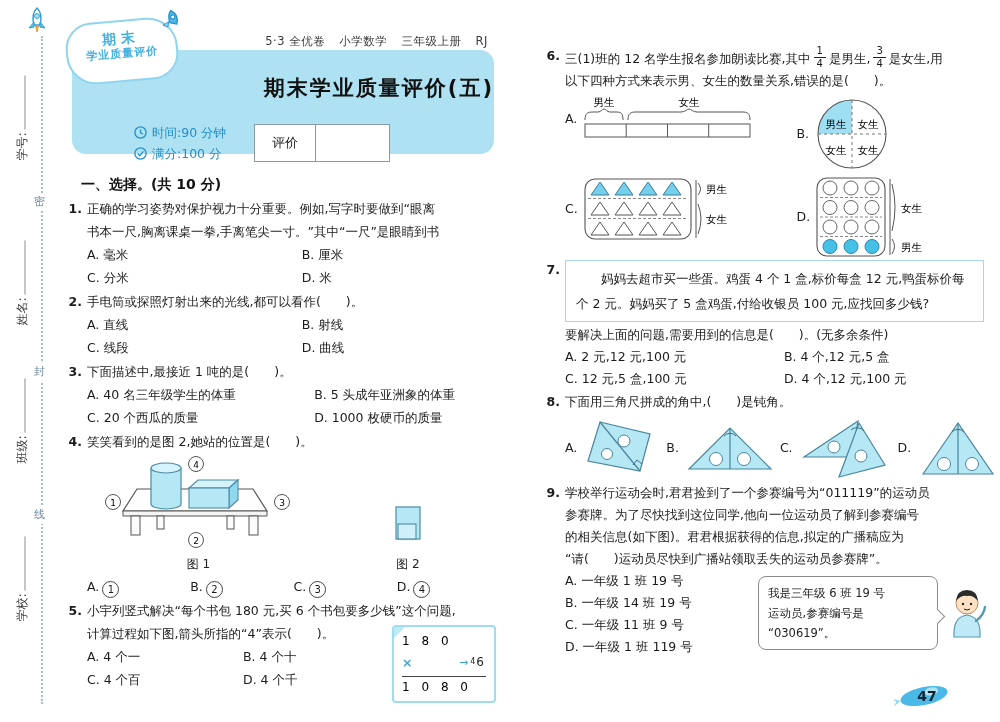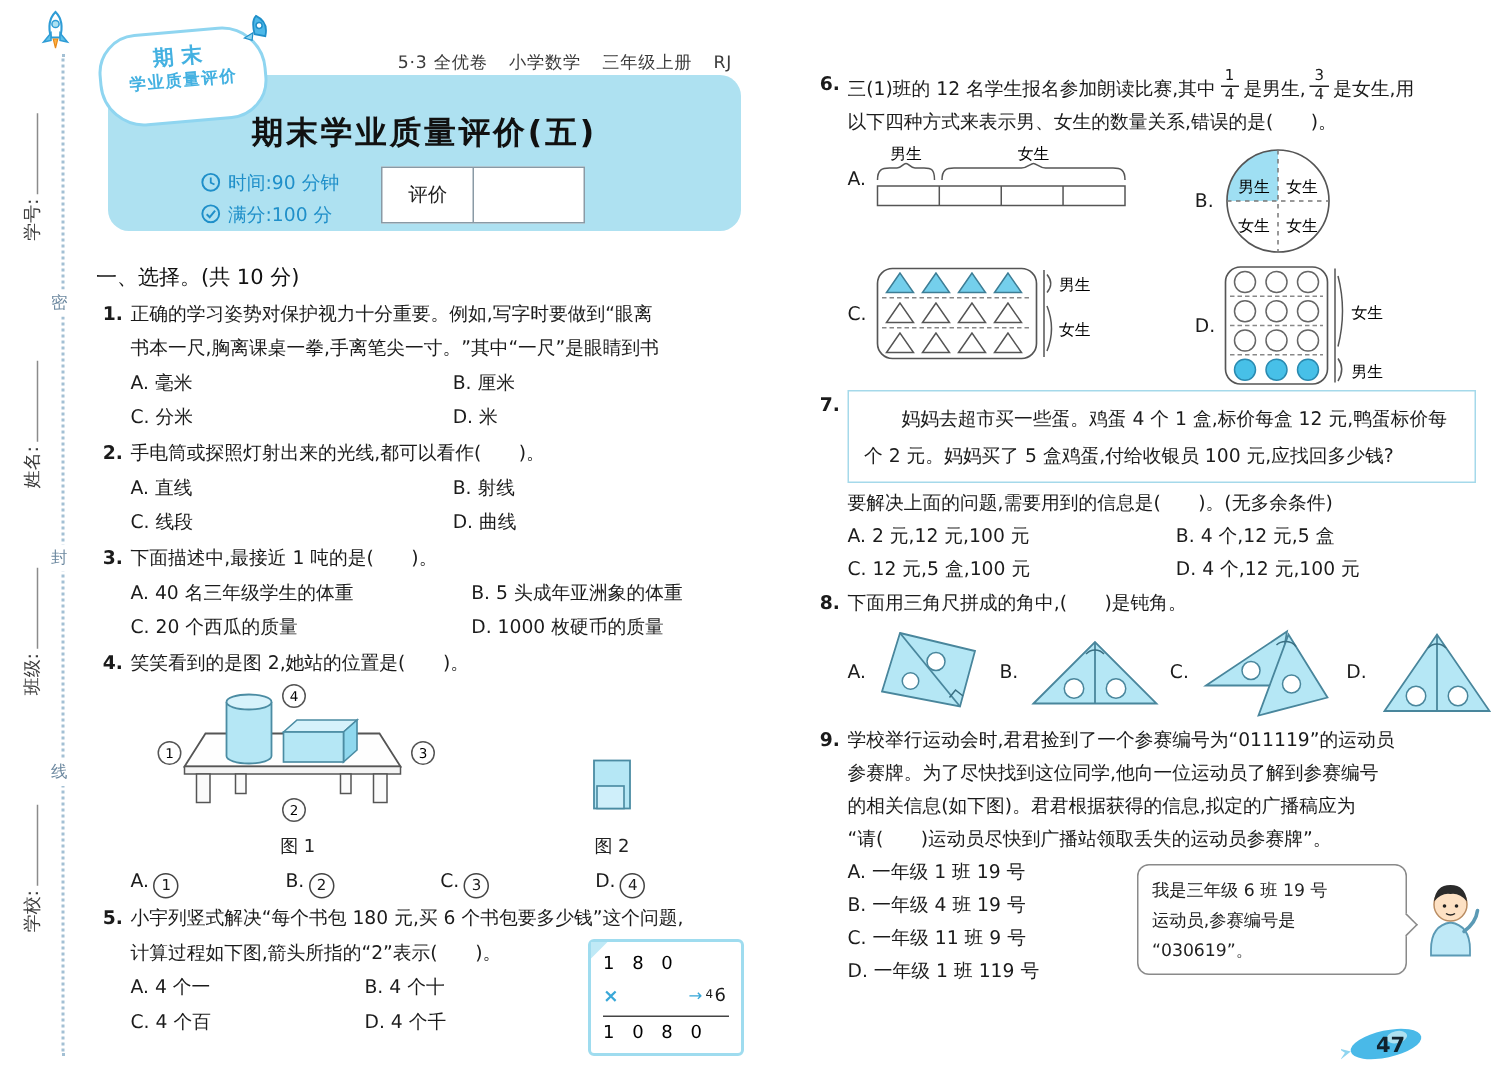--- a/index.html
+++ b/index.html
@@ -17,30 +17,30 @@
   .page.right{left:540px;width:446px}
   
   .banner{position:relative;margin:50px 6px 0 10px;height:104px;background:#aee1f1;border-radius:14px}
   .meta-line{position:absolute;top:-16px;right:6px;font-size:11.5px;font-weight:normal;color:#3c3c3c;letter-spacing:.5px}
   .meta-line span{margin-left:10px}
   .badge{position:absolute;left:-6px;top:-30px;width:112px;height:62px;background:#fff;border:2px solid #8fd5f0;
          border-radius:26px 30px 26px 30px;text-align:center;transform:rotate(-5deg);box-sizing:border-box;padding-top:8px}
   .badge .b1{color:#44b1e1;font-weight:bold;font-size:14px;letter-spacing:5px;line-height:16px}
   .badge .b2{color:#44b1e1;font-weight:bold;font-size:11px;letter-spacing:1px;line-height:15px}
   .badge-rocket{position:absolute;right:-10px;top:-10px}
-  .banner-title{text-align:center;padding-top:24px;font-size:21px;font-weight:bold;letter-spacing:2px;color:#111}
-  .info-row{display:flex;align-items:flex-start;margin-top:9px;padding-left:62px}
+  .banner-title{text-align:right;padding-top:24px;font-size:21px;font-weight:bold;letter-spacing:2px;color:#111}
+  .info-row{display:flex;align-items:center;margin-top:20px;padding-left:62px}
   .info-left{color:#1f8fc9;font-size:12.5px;line-height:21px}
   .info-left .irow{display:flex;align-items:center}
   .info-left svg{margin-right:5px}
   .eval-box{margin-left:28px;width:136px;height:38px;background:#fff;border:1px solid #8a9aa5;display:flex;box-sizing:border-box}
   .eval-c1{width:60px;border-right:1px solid #8a9aa5;display:flex;align-items:center;justify-content:center;font-size:13px;color:#222}
   .eval-c2{flex:1}
   
-  .sec-title{margin:22px 0 3px 2px;font-size:14px;font-weight:normal;color:#111}
+  .sec-title{margin:22px 0 3px 19px;font-size:14px;font-weight:bold;color:#111}
   .q{display:flex;margin-top:1px}
   .qnum{width:20px;min-width:20px;font-weight:bold;font-size:12.5px;line-height:23px;text-align:right;margin-right:5px}
   .qbody{flex:1;font-size:12.5px;line-height:23px}
   .page.right .qnum,.page.right .qbody{line-height:22px}
   .opts{display:flex}
   .o52{width:52%}.o55{width:55%}.o25{width:25%}.oflex{flex:1}
   .optlist div{line-height:22px}
   
   .fig-row{display:flex;align-items:flex-end;margin:2px 0 0 14px}
   .figblock{text-align:center}
@@ -246,21 +246,21 @@
           <div class="o25"><span>C.</span><span class="circ">3</span></div>
           <div class="o25"><span>D.</span><span class="circ">4</span></div>
         </div>
       </div>
     </div>
 
     <div class="q">
       <div class="qnum">5.</div>
       <div class="qbody q5wrap">
         <div>小宇列竖式解决“每个书包 180 元,买 6 个书包要多少钱”这个问题,</div>
-        <div>计算过程如下图,箭头所指的“2”表示(　　)。</div>
+        <div>计算过程如下图,箭头所指的“4”表示(　　)。</div>
         <div class="opts q5opts">
             <div class="o52">A. 4 个一</div>
             <div class="oflex">B. 4 个十</div>
           </div>
         <div class="opts q5opts">
             <div class="o52">C. 4 个百</div>
             <div class="oflex">D. 4 个千</div>
           </div>
         <div class="calc-card">
           <div class="fold"></div>
@@ -461,21 +461,21 @@
     <div class="q">
       <div class="qnum">9.</div>
       <div class="qbody">
         <div>学校举行运动会时,君君捡到了一个参赛编号为“011119”的运动员</div>
         <div>参赛牌。为了尽快找到这位同学,他向一位运动员了解到参赛编号</div>
         <div>的相关信息(如下图)。君君根据获得的信息,拟定的广播稿应为</div>
         <div>“请(　　)运动员尽快到广播站领取丢失的运动员参赛牌”。</div>
         <div class="q9wrap">
           <div class="q9opts optlist">
             <div>A. 一年级 1 班 19 号</div>
-            <div>B. 一年级 4 班 19 号</div>
+            <div>B. 一年级 14 班 19 号</div>
             <div>C. 一年级 11 班 9 号</div>
             <div>D. 一年级 1 班 119 号</div>
           </div>
           <div class="bubble-wrap">
             <div class="bubble">
               <div>我是三年级 6 班 19 号</div>
               <div>运动员,参赛编号是</div>
               <div>“030619”。</div>
             </div>
             <svg width="42" height="52" viewBox="0 0 42 52" style="margin-left:8px">

